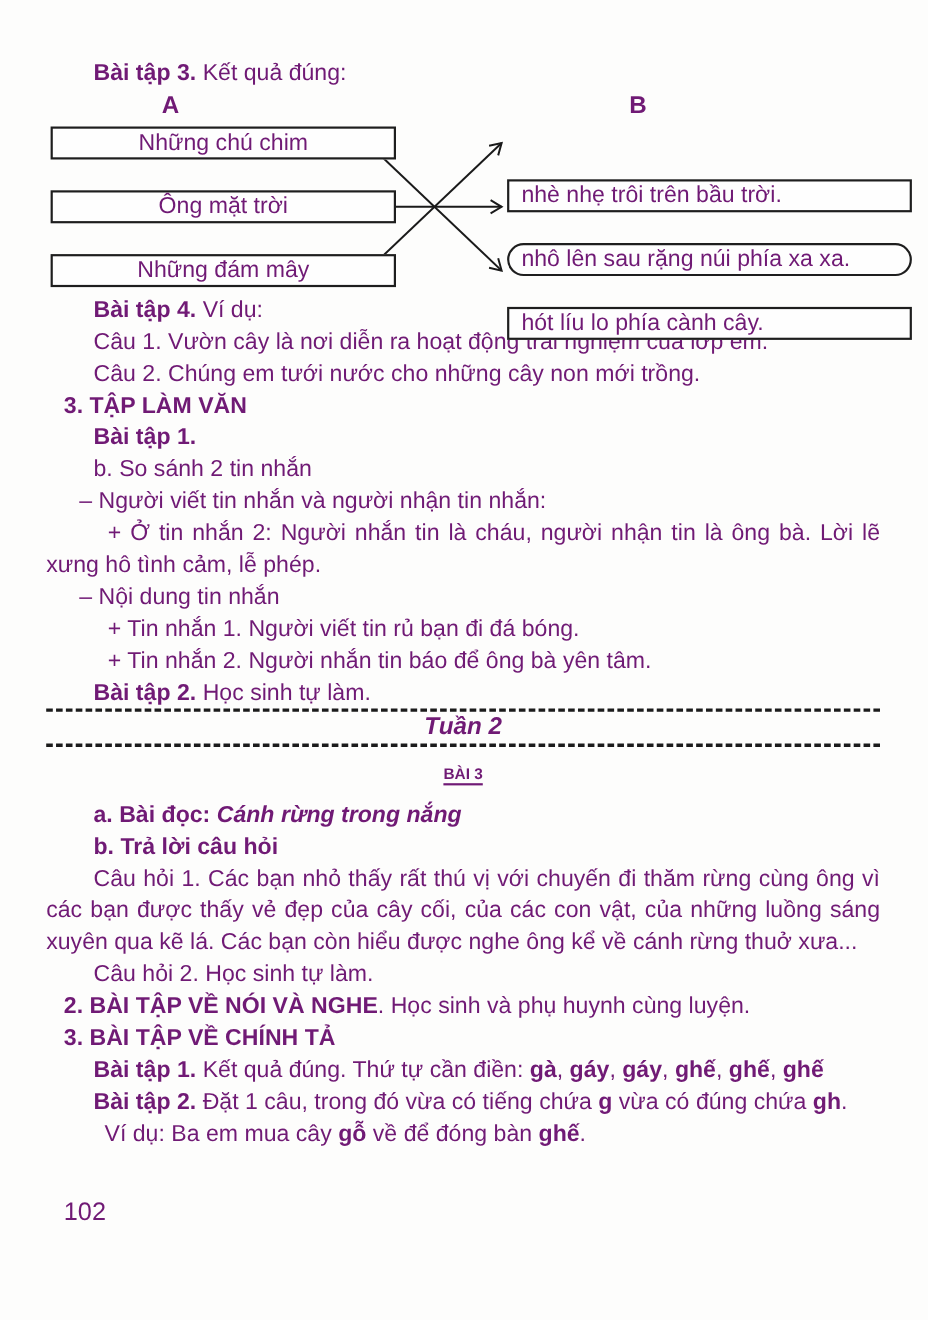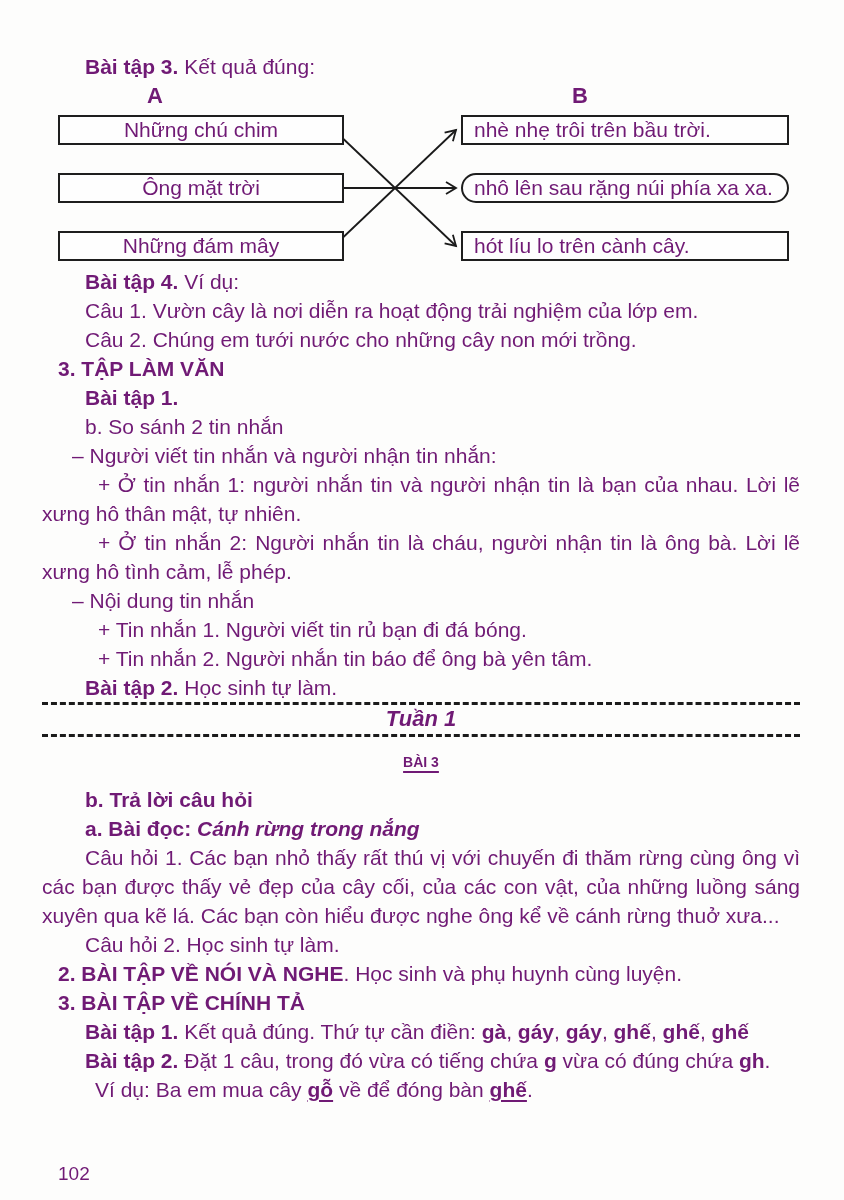--- a/index.html
+++ b/index.html
@@ -10,50 +10,50 @@
     box-sizing: border-box;
     padding: 52px 44px 0 42px;
     font-family: "Liberation Sans", sans-serif;
     font-size: 21px;
     color: #701a75;
     overflow: hidden;
   }
   .blk { margin:0; line-height:29px; }
   .b { font-weight:bold; }
   .i { font-style:italic; }
-  .u { text-decoration:underline; text-decoration-thickness:2px; text-underline-offset:3px; }
+  .u { text-decoration-thickness:2px; text-underline-offset:3px; }
 
   .h1      { margin-left:16px; }
   .indent1 { margin-left:43px; }
   .dash    { margin-left:30px; }
   .plus    { text-indent:56px; text-align:justify; }
   .para    { text-indent:43px; text-align:justify; }
   .vidu    { margin-left:53px; }
 
   
   .diagram { position:relative; height:184px; margin-top:2px; }
   .col-label { position:absolute; top:0; width:100px; text-align:center;
                font-weight:bold; font-size:22px; line-height:26px; }
   .col-label.a { left:63px; }
   .col-label.b { left:488px; }
   .match-box { position:absolute; height:30px; border:2px solid #1e1e1e;
                box-sizing:border-box; line-height:25px; background:#fefefe; }
-  .box-a { left:16px;   width:286px; text-align:center; }
-  .box-b { left:419px; width:328px; padding-left:11px; }
+  .box-a { left:4px;   width:314px; text-align:center; }
+  .box-b { left:419px; width:368px; padding-left:11px;margin-top:48px; }
   .connectors { position:absolute; left:0; top:0; width:758px; height:184px; }
   .connectors line { stroke:#1a1a1a; stroke-width:1.8; }
 
   .week-divider { margin-top:0; border-top:3px dashed #1b1b1b; border-bottom:3px dashed #1b1b1b;
                   text-align:center; padding:2px 0 3px; }
   .week-divider span { font-weight:bold; font-style:italic; font-size:22px; line-height:22px; }
   .lesson-title { text-align:center; margin:8px 0 0; line-height:29px; }
   .lesson-title span { font-weight:bold; font-size:14px; text-decoration:underline;
                        text-decoration-thickness:2px; text-underline-offset:4px; }
   #blocks-bottom { margin-top:8px; }
-  .page-number { position:absolute; left:58px; top:1163px; font-size:19px; }
+  .page-number { position:absolute; left:58px; top:1088px; font-size:23px; }
 </style>
 </head>
 <body>
 
 <div class="page">
 
   <p class="blk indent1"><span class="b">Bài tập 3.</span><span> Kết quả đúng:</span></p>
 
   <div class="diagram">
     <span class="col-label a">A</span>
@@ -67,51 +67,50 @@
     <line x1="292" y1="47" x2="414" y2="163" marker-end="url(#arrowhead)"></line>
         <line x1="292" y1="105" x2="414" y2="105" marker-end="url(#arrowhead)"></line>
         <line x1="292" y1="163" x2="414" y2="47" marker-end="url(#arrowhead)"></line>
       </svg>
     <div id="match-boxes">
         <div class="match-box box-a" style="top: 32px;">Những chú chim</div>
         <div class="match-box box-a" style="top: 90px;">Ông mặt trời</div>
         <div class="match-box box-a" style="top: 148px;">Những đám mây</div>
         <div class="match-box box-b" style="top: 32px;">nhè nhẹ trôi trên bầu trời.</div>
         <div class="match-box box-b" style="top: 90px; border-radius: 15px;">nhô lên sau rặng núi phía xa xa.</div>
-        <div class="match-box box-b" style="top: 148px;">hót líu lo trên cành cây.</div>
+        <div class="match-box box-b" style="top: 148px;">hót líu lo phía cành cây.</div>
       </div>
   </div>
 
   <div id="blocks-top">
       <p class="blk indent1"><span class="b">Bài tập 4.</span><span> Ví dụ:</span></p>
       <p class="blk indent1"><span>Câu 1. Vườn cây là nơi diễn ra hoạt động trải nghiệm của lớp em.</span></p>
       <p class="blk indent1"><span>Câu 2. Chúng em tưới nước cho những cây non mới trồng.</span></p>
       <p class="blk h1"><span class="b">3. TẬP LÀM VĂN</span></p>
       <p class="blk indent1"><span class="b">Bài tập 1.</span></p>
       <p class="blk indent1"><span>b. So sánh 2 tin nhắn</span></p>
       <p class="blk dash"><span>– Người viết tin nhắn và người nhận tin nhắn:</span></p>
-      <p class="blk plus"><span>+ Ở tin nhắn 1: người nhắn tin và người nhận tin là bạn của nhau. Lời lẽ xưng hô thân mật, tự nhiên.</span></p>
       <p class="blk plus"><span>+ Ở tin nhắn 2: Người nhắn tin là cháu, người nhận tin là ông bà. Lời lẽ xưng hô tình cảm, lễ phép.</span></p>
       <p class="blk dash"><span>– Nội dung tin nhắn</span></p>
       <p class="blk plus"><span>+ Tin nhắn 1. Người viết tin rủ bạn đi đá bóng.</span></p>
       <p class="blk plus"><span>+ Tin nhắn 2. Người nhắn tin báo để ông bà yên tâm.</span></p>
       <p class="blk indent1"><span class="b">Bài tập 2.</span><span> Học sinh tự làm.</span></p>
     </div>
 
   <div class="week-divider">
-    <span>Tuần 1</span>
+    <span>Tuần 2</span>
   </div>
 
   <p class="lesson-title">
     <span>BÀI 3</span>
   </p>
 
   <div id="blocks-bottom">
+      <p class="blk indent1"><span class="b">a. Bài đọc: </span><span class="b i">Cánh rừng trong nắng</span></p>
       <p class="blk indent1"><span class="b">b. Trả lời câu hỏi</span></p>
-      <p class="blk indent1"><span class="b">a. Bài đọc: </span><span class="b i">Cánh rừng trong nắng</span></p>
       <p class="blk para"><span>Câu hỏi 1. Các bạn nhỏ thấy rất thú vị với chuyến đi thăm rừng cùng ông vì các bạn được thấy vẻ đẹp của cây cối, của các con vật, của những luồng sáng xuyên qua kẽ lá. Các bạn còn hiểu được nghe ông kể về cánh rừng thuở xưa...</span></p>
       <p class="blk indent1"><span>Câu hỏi 2. Học sinh tự làm.</span></p>
       <p class="blk h1"><span class="b">2. BÀI TẬP VỀ NÓI VÀ NGHE</span><span>. Học sinh và phụ huynh cùng luyện.</span></p>
       <p class="blk h1"><span class="b">3. BÀI TẬP VỀ CHÍNH TẢ</span></p>
       <p class="blk indent1"><span class="b">Bài tập 1.</span><span> Kết quả đúng. Thứ tự cần điền: </span><span class="b">gà</span><span>, </span><span class="b">gáy</span><span>, </span><span class="b">gáy</span><span>, </span><span class="b">ghế</span><span>, </span><span class="b">ghế</span><span>, </span><span class="b">ghế</span></p>
       <p class="blk indent1"><span class="b">Bài tập 2.</span><span> Đặt 1 câu, trong đó vừa có tiếng chứa </span><span class="b">g</span><span> vừa có đúng chứa </span><span class="b">gh</span><span>.</span></p>
       <p class="blk vidu"><span>Ví dụ: Ba em mua cây </span><span class="b u">gỗ</span><span> về để đóng bàn </span><span class="b u">ghế</span><span>.</span></p>
     </div>
 
   <div class="page-number">102</div>

